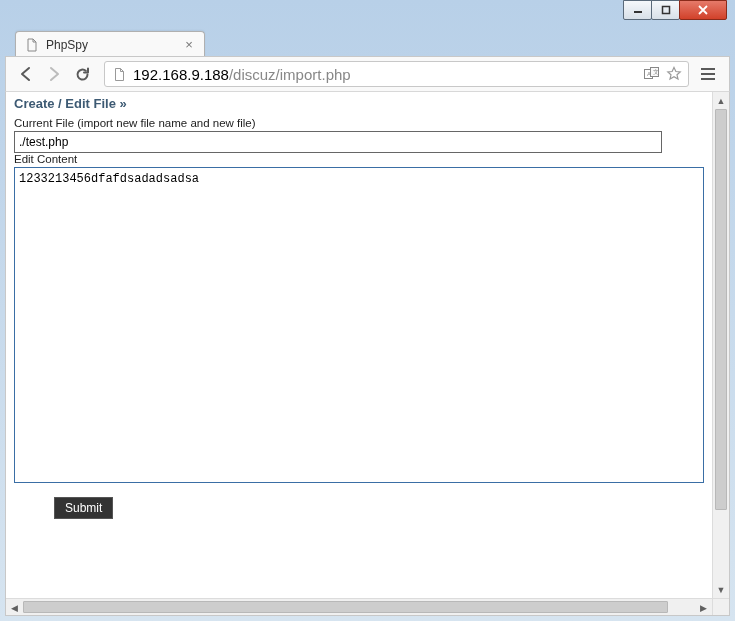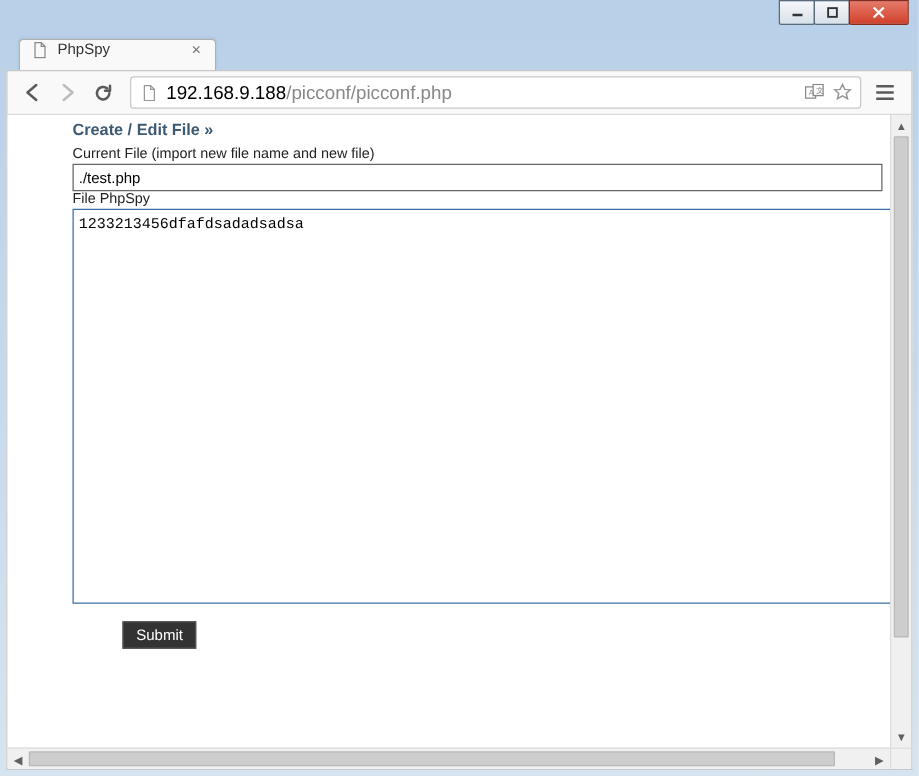--- a/index.html
+++ b/index.html
@@ -49,27 +49,27 @@
     left: 0;
     right: 0;
     height: 30px;
     display: flex;
     align-items: flex-end;
     padding-left: 15px;
     z-index: 90;
   }
   .tab {
     height: 26px;
-    width: 158px;
+    width: 190px;
     background: #f9f9f9;
     border: 1px solid #b0b0b0;
     border-bottom: none;
     border-radius: 4px 4px 0 0;
     display: flex;
-    align-items: flex-start;
+    align-items: center;
     padding: 0 8px;
     font-size: 12px;
     color: #333;
     position: relative;
     box-shadow: 0 -1px 2px rgba(0,0,0,0.05);
   }
   .tab .favicon {
     width: 16px;
     height: 16px;
     margin-right: 6px;
@@ -171,21 +171,20 @@
     overflow: hidden;
   }
   .content-scroll {
     position: absolute;
     top: 0;
     left: 0;
     right: 17px;
     bottom: 17px;
     overflow: hidden;
     background: #fff;
-    padding-left: 44px;
   }
   .page {
     padding: 4px 8px 8px 8px;
     font-family: Verdana, Arial, sans-serif;
     font-size: 12px;
     color: #222;
   }
   .heading {
     font-weight: bold;
     color: #3d5a73;
@@ -374,21 +373,21 @@
   </div>
 
   <div class="omnibox">
     <span class="page-icon">
       <svg width="13" height="13" viewBox="0 0 13 13">
           <path d="M2.5 0.5 h5 l3 3 v9 h-8 z" fill="none" stroke="#999" stroke-width="1"></path>
           <path d="M7.5 0.5 v3 h3" fill="none" stroke="#999" stroke-width="1"></path>
         </svg>
     </span>
     <span class="url-host">192.168.9.188</span>
-      <span class="url-path">/picconf/picconf.php</span>
+      <span class="url-path">/discuz/import.php</span>
     <span class="right-icons">
       <span>
         <svg width="16" height="14" viewBox="0 0 16 14">
             <rect x="0.5" y="2.5" width="8" height="9" fill="none" stroke="#888" stroke-width="1"></rect>
             <rect x="6.5" y="0.5" width="8" height="9" fill="#f9f9f9" stroke="#888" stroke-width="1"></rect>
             <text x="3" y="9" font-size="6" fill="#888">A</text>
             <text x="9" y="7" font-size="6" fill="#888">文</text>
           </svg>
       </span>
       <span>
@@ -409,21 +408,21 @@
 </div>
 
 <div class="viewport">
   <div class="content-scroll">
     <div class="page">
       <div class="heading">Create / Edit File »</div>
 
       <div class="label">Current File (import new file name and new file)</div>
       <input class="text-input" type="text" value="./test.php" style="">
 
-      <div class="label">File PhpSpy</div>
+      <div class="label">Edit Content</div>
       <textarea class="textarea" style="">1233213456dfafdsadadsadsa</textarea>
 
       <button class="submit-btn">Submit</button>
     </div>
   </div>
 
   <div class="vscroll">
     <div class="arrow">▲</div>
     <div class="track">
       <div class="thumb"></div>

